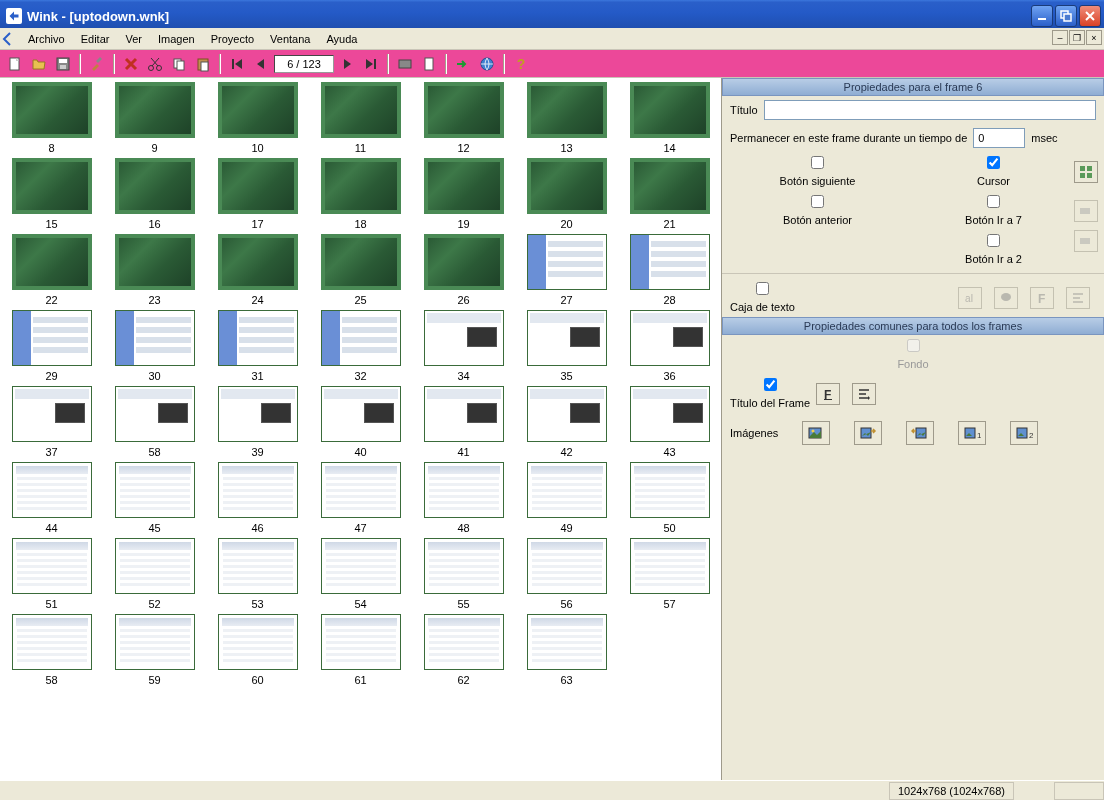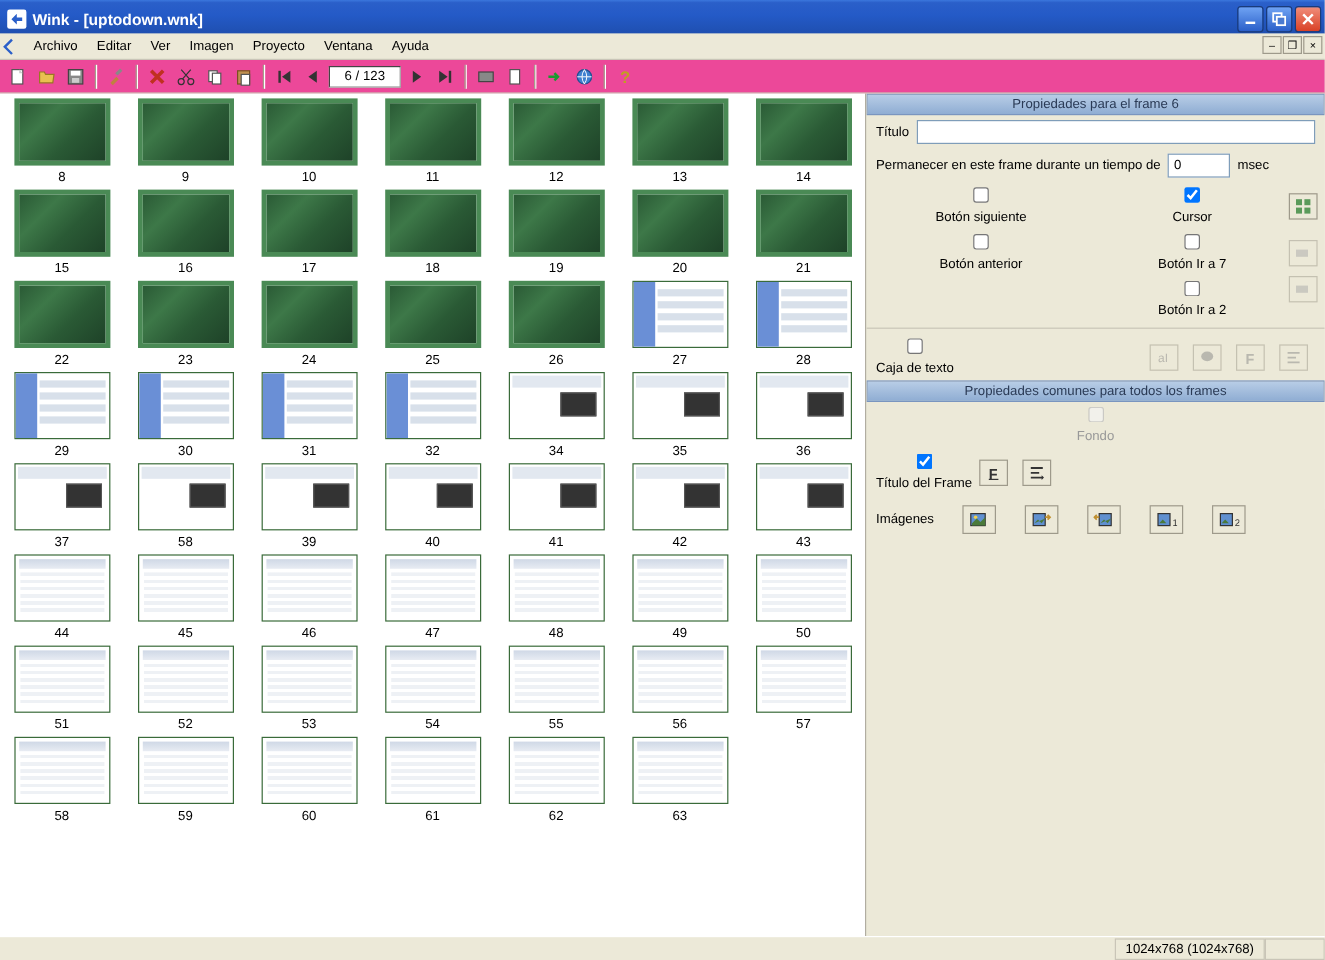--- a/index.html
+++ b/index.html
@@ -252,20 +252,21 @@
   border-top: 1px solid #fff;
   display: flex;
   align-items: center;
   font-size: 11px;
 }
 .statusbar .cell {
   border: 1px solid #c9c5b7;
   padding: 1px 8px;
   height:18px;
   line-height:15px;
+  margin-left:40px;
 }
 .statusbar .spacer { flex: 1; }
 
 
 ::-webkit-scrollbar { width: 17px; height:17px; }
 ::-webkit-scrollbar-track { background: #f0ede1; }
 ::-webkit-scrollbar-thumb { background: #c7d4ef; border: 1px solid #9badd6; }
 ::-webkit-scrollbar-button { background: #cfd9ef; height:17px; border:1px solid #9badd6; }
 </style>
 </head>

